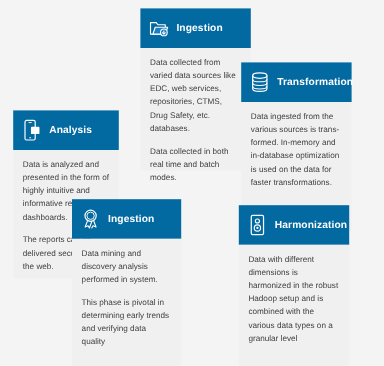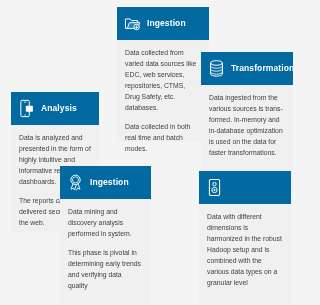--- a/index.html
+++ b/index.html
@@ -144,19 +144,20 @@
   <div class="card" id="card-harmonization">
     <div class="card-head">
       <span class="icon">
         <svg viewBox="0 0 22 26">
           <rect x="4" y="2" width="14" height="22" rx="1.6" fill="none" stroke="#ffffff" stroke-width="1.4"></rect>
           <circle cx="11" cy="8.4" r="2.3" fill="none" stroke="#ffffff" stroke-width="1.3"></circle>
           <circle cx="11" cy="16.4" r="3.6" fill="none" stroke="#ffffff" stroke-width="1.3"></circle>
           <circle cx="11" cy="16.4" r="1.3" fill="#ffffff"></circle>
         </svg>
       </span>
+      <span class="card-title">Harmonization</span>
     </div>
     <div class="card-body">
       <p class="para">Data with different dimensions is harmonized in the robust Hadoop setup and is combined with the various data types on a granular level</p>
     </div>
   </div>
 
 </div>
 
 </body></html>

